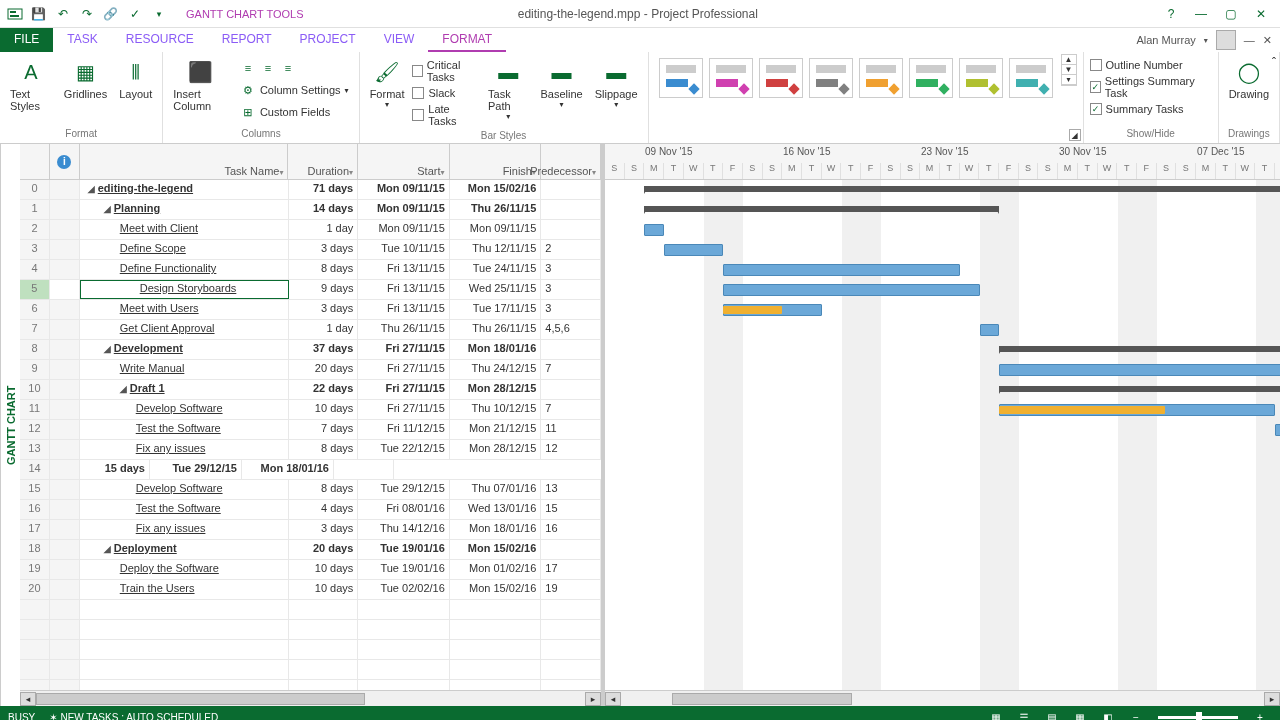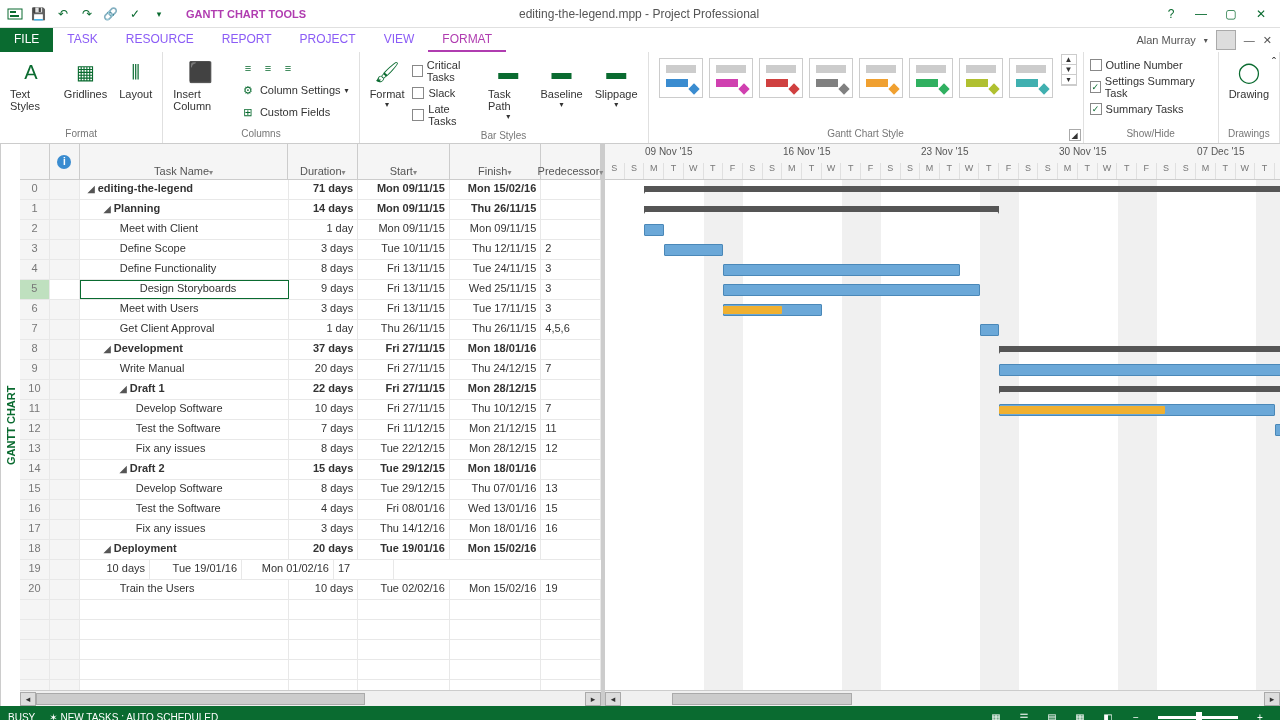--- a/index.html
+++ b/index.html
@@ -1,20 +1,20 @@
 <!DOCTYPE html>
 <html><head>
 <meta charset="utf-8">
 <style>
 * { margin: 0; padding: 0; box-sizing: border-box; font-family: 'Segoe UI', Tahoma, sans-serif; }
 body { font-size: 12px; color: #333; background: #fff; overflow: hidden; }
 .title-bar { height: 28px; display: flex; align-items: center; background: #fff; border-bottom: 1px solid #e0e0e0; }
 .qat { display: flex; gap: 2px; padding: 0 4px; align-items: center; }
 .qat-btn { width: 22px; height: 22px; display: flex; align-items: center; justify-content: center; cursor: pointer; color: #0a6b30; }
-.context-tab { color: #b03cb0; font-size: 11px; padding: 0 12px; font-weight: 700; }
+.context-tab { color: #b03cb0; font-size: 11px; padding: 0 12px; font-weight: 400; }
 .title-text { flex: 1; text-align: center; color: #555; font-size: 12px; padding-right: 200px; }
 .title-right { display: flex; gap: 8px; padding-right: 8px; align-items: center; }
 .menu-tabs { height: 24px; display: flex; align-items: center; background: #fff; }
 .menu-tab { padding: 4px 14px; font-size: 12px; color: #8b5cf6; cursor: pointer; }
 .menu-tab.file { background: #0a6b30; color: #fff; }
 .menu-tab.active { color: #b03cb0; border-bottom: 2px solid #b03cb0; }
 .user-area { margin-left: auto; display: flex; align-items: center; gap: 8px; padding-right: 8px; font-size: 11px; color: #555; }
 .user-avatar { width: 20px; height: 20px; background: #ddd; border: 1px solid #aaa; }
 .ribbon { height: 92px; background: #fff; border-bottom: 1px solid #ccc; display: flex; position: relative; }
 .ribbon-group { border-right: 1px solid #e0e0e0; padding: 2px 6px; display: flex; flex-direction: column; }
@@ -31,31 +31,31 @@
 .sw-bar1 { position: absolute; top: 6px; left: 6px; right: 6px; height: 8px; background: #ccc; }
 .sw-bar2 { position: absolute; top: 20px; left: 6px; right: 14px; height: 8px; }
 .sw-diamond { position: absolute; bottom: 4px; right: 4px; width: 8px; height: 8px; transform: rotate(45deg); }
 .gallery-more { width: 16px; display: flex; flex-direction: column; border: 1px solid #ccc; }
 .gallery-more div { flex: 1; display: flex; align-items: center; justify-content: center; font-size: 8px; cursor: pointer; border-bottom: 1px solid #ccc; }
 .dialog-launcher { position: absolute; right: 2px; bottom: 2px; width: 12px; height: 12px; border: 1px solid #aaa; font-size: 8px; display: flex; align-items: center; justify-content: center; cursor: pointer; }
 .main-area { display: flex; height: 562px; }
 .vert-label { width: 20px; background: #fff; display: flex; align-items: center; justify-content: center; writing-mode: vertical-lr; transform: rotate(180deg); color: #0a6b30; font-size: 11px; font-weight: 600; border-right: 1px solid #ccc; }
 .table-pane { width: 585px; display: flex; flex-direction: column; border-right: 4px solid #ccc; }
 .table-header { height: 36px; display: flex; background: #f5f5f5; border-bottom: 1px solid #ccc; }
-.th-cell { border-right: 1px solid #ccc; display: flex; align-items: flex-end; justify-content: center; padding: 2px 4px; font-size: 11px; color: #555; }
+.th-cell { border-right: 1px solid #ccc; display: flex; align-items: flex-end; justify-content: flex-end; padding: 2px 4px; font-size: 11px; color: #555; }
 .th-dd { font-size: 8px; color: #888; cursor: pointer; }
 .table-body { flex: 1; overflow: hidden; position: relative; }
 .row { height: 20px; display: flex; border-bottom: 1px solid #e8e8e8; }
 .row.selected .cell { background: #fff; }
 .row.selected .cell-num { background: #bfe0bf; }
 .row.selected .cell-name { outline: 1.5px solid #0a6b30; outline-offset: -1px; }
 .cell { border-right: 1px solid #e8e8e8; padding: 2px 4px; font-size: 11px; white-space: nowrap; overflow: hidden; }
 .cell-num { width: 30px; text-align: center; background: #f5f5f5; color: #777; }
 .cell-info { width: 30px; background: #f5f5f5; }
-.cell-name { width: 210px; }
+.cell-name { width: 210px; text-decoration: underline; }
 .cell-dur { width: 70px; text-align: right; }
 .cell-start { width: 92px; text-align: right; }
 .cell-finish { width: 92px; text-align: right; }
 .cell-pred { width: 60px; text-align: left; }
 .bold { font-weight: 600; }
 .summary-arrow { display: inline-block; width: 8px; color: #555; font-size: 9px; margin-right: 2px; }
 .gantt-pane { flex: 1; display: flex; flex-direction: column; position: relative; }
 .timeline-header { height: 36px; background: #f5f5f5; border-bottom: 1px solid #ccc; position: relative; }
 .week-label { position: absolute; top: 2px; font-size: 10px; color: #555; }
 .day-row { position: absolute; bottom: 0; left: 0; right: 0; height: 16px; display: flex; }
@@ -254,21 +254,20 @@
             <div class="sw-bar2" style="background:#40b0b0"></div>
             <div class="sw-diamond" style="background:#40b0b0"></div>
           </div>
         </div>
       <div class="gallery-more">
           <div>▲</div>
           <div>▼</div>
           <div>▾</div>
         </div>
     </div>
-    <div class="group-label">Gantt Chart Style</div>
     <div class="dialog-launcher">◢</div>
   </div>
   <div class="ribbon-group">
     <div class="group-content">
       <div style="display:flex;flex-direction:column;gap:2px;padding-top:4px">
         <div class="chk-item">
             <div class="chk-box"></div>
             <span>Outline Number</span>
           </div>
         <div class="chk-item">
@@ -447,21 +446,20 @@
           <div class="cell cell-info"></div>
           <div class="cell cell-name " style="padding-left:56px">Fix any issues</div>
           <div class="cell cell-dur ">8 days</div>
           <div class="cell cell-start ">Tue 22/12/15</div>
           <div class="cell cell-finish ">Mon 28/12/15</div>
           <div class="cell cell-pred">12</div>
         </div>
         <div class="row">
           <div class="cell cell-num">14</div>
           <div class="cell cell-info"></div>
-          <div class="cell cell-name bold" style="padding-left:40px"><span class="summary-arrow">◢</span>Draft 2</div>
           <div class="cell cell-dur bold">15 days</div>
           <div class="cell cell-start bold">Tue 29/12/15</div>
           <div class="cell cell-finish bold">Mon 18/01/16</div>
           <div class="cell cell-pred"></div>
         </div>
         <div class="row">
           <div class="cell cell-num">15</div>
           <div class="cell cell-info"></div>
           <div class="cell cell-name " style="padding-left:56px">Develop Software</div>
           <div class="cell cell-dur ">8 days</div>
@@ -492,20 +490,21 @@
           <div class="cell cell-info"></div>
           <div class="cell cell-name bold" style="padding-left:24px"><span class="summary-arrow">◢</span>Deployment</div>
           <div class="cell cell-dur bold">20 days</div>
           <div class="cell cell-start bold">Tue 19/01/16</div>
           <div class="cell cell-finish bold">Mon 15/02/16</div>
           <div class="cell cell-pred"></div>
         </div>
         <div class="row">
           <div class="cell cell-num">19</div>
           <div class="cell cell-info"></div>
+          <div class="cell cell-name " style="padding-left:40px">Deploy the Software</div>
           <div class="cell cell-dur ">10 days</div>
           <div class="cell cell-start ">Tue 19/01/16</div>
           <div class="cell cell-finish ">Mon 01/02/16</div>
           <div class="cell cell-pred">17</div>
         </div>
         <div class="row">
           <div class="cell cell-num">20</div>
           <div class="cell cell-info"></div>
           <div class="cell cell-name " style="padding-left:40px">Train the Users</div>
           <div class="cell cell-dur ">10 days</div>

